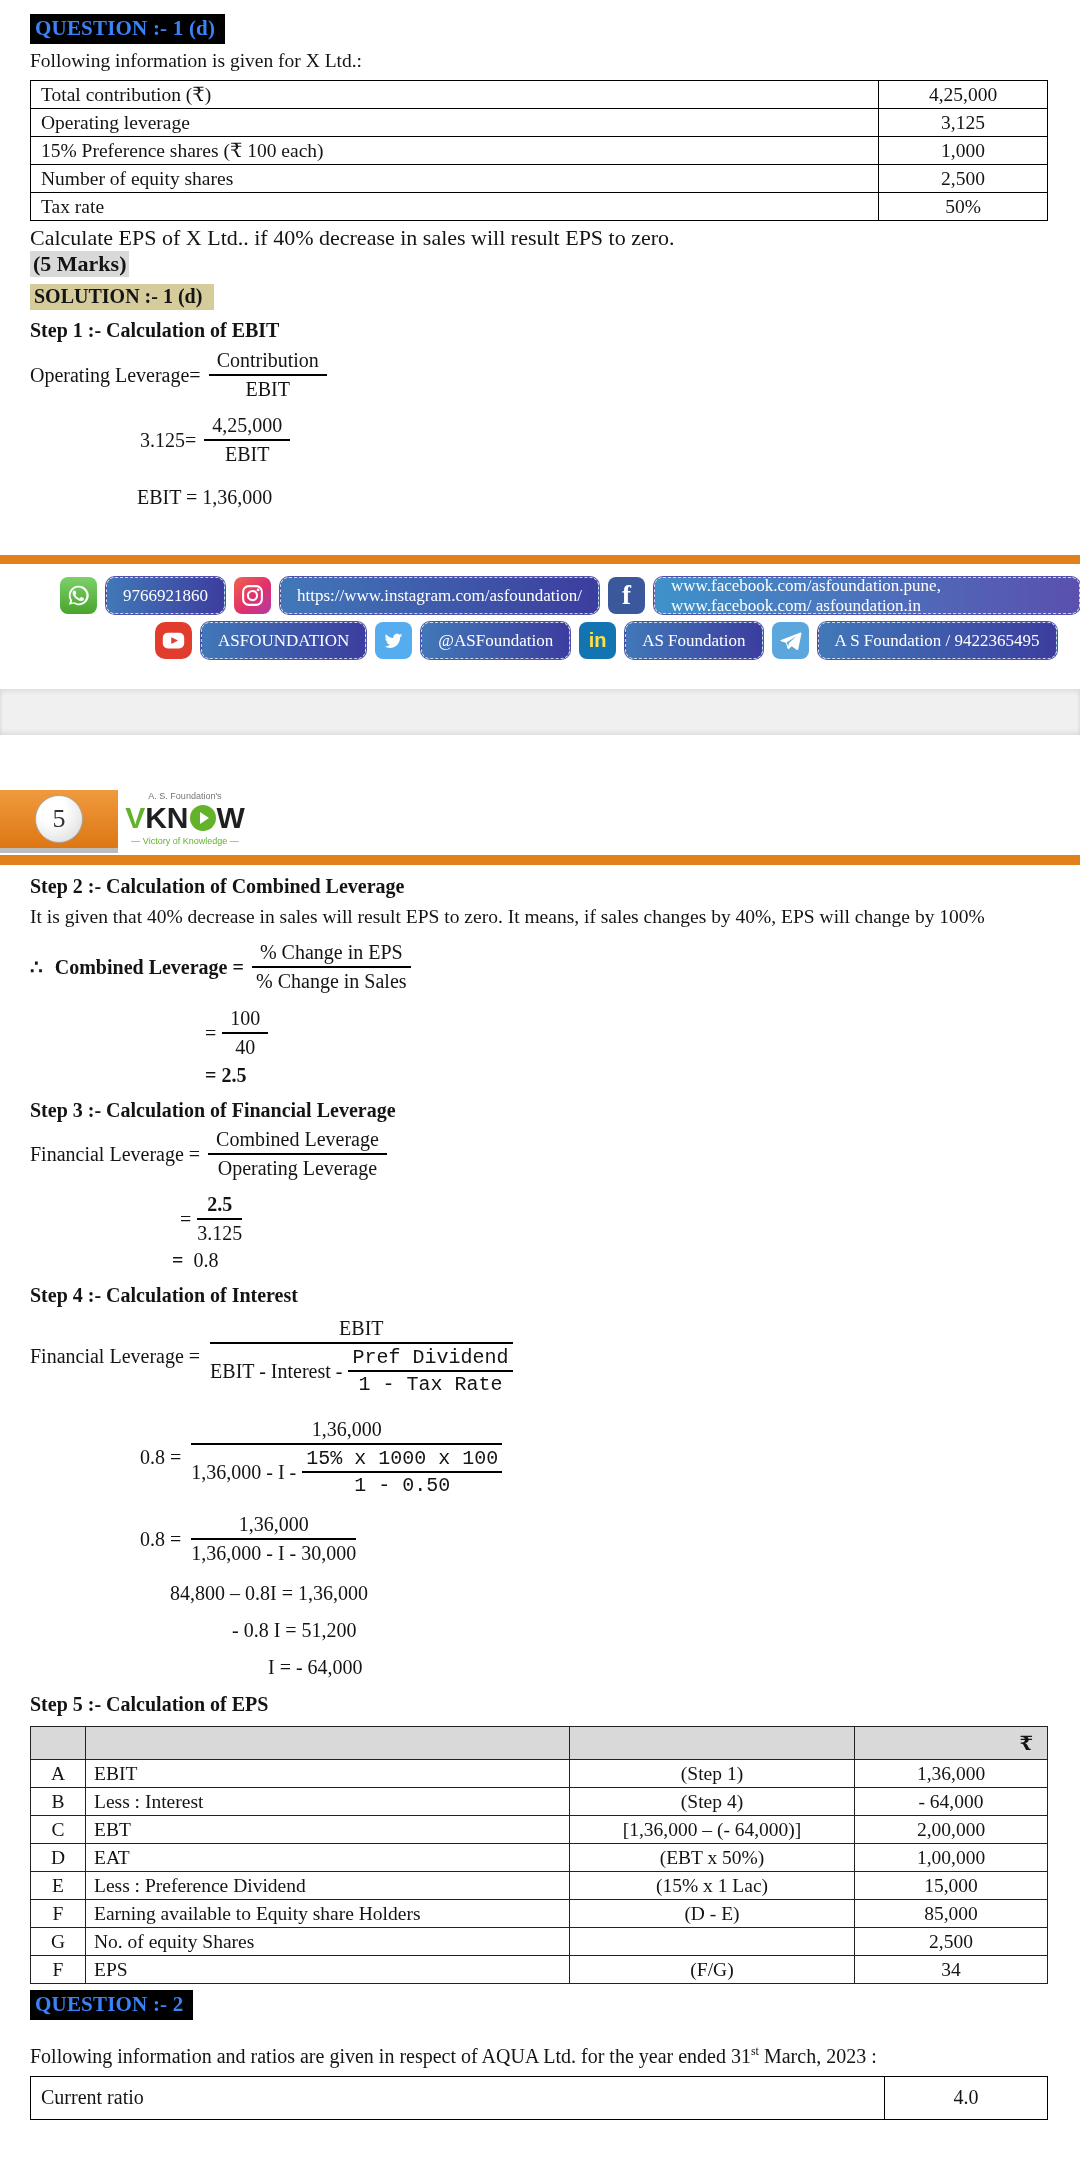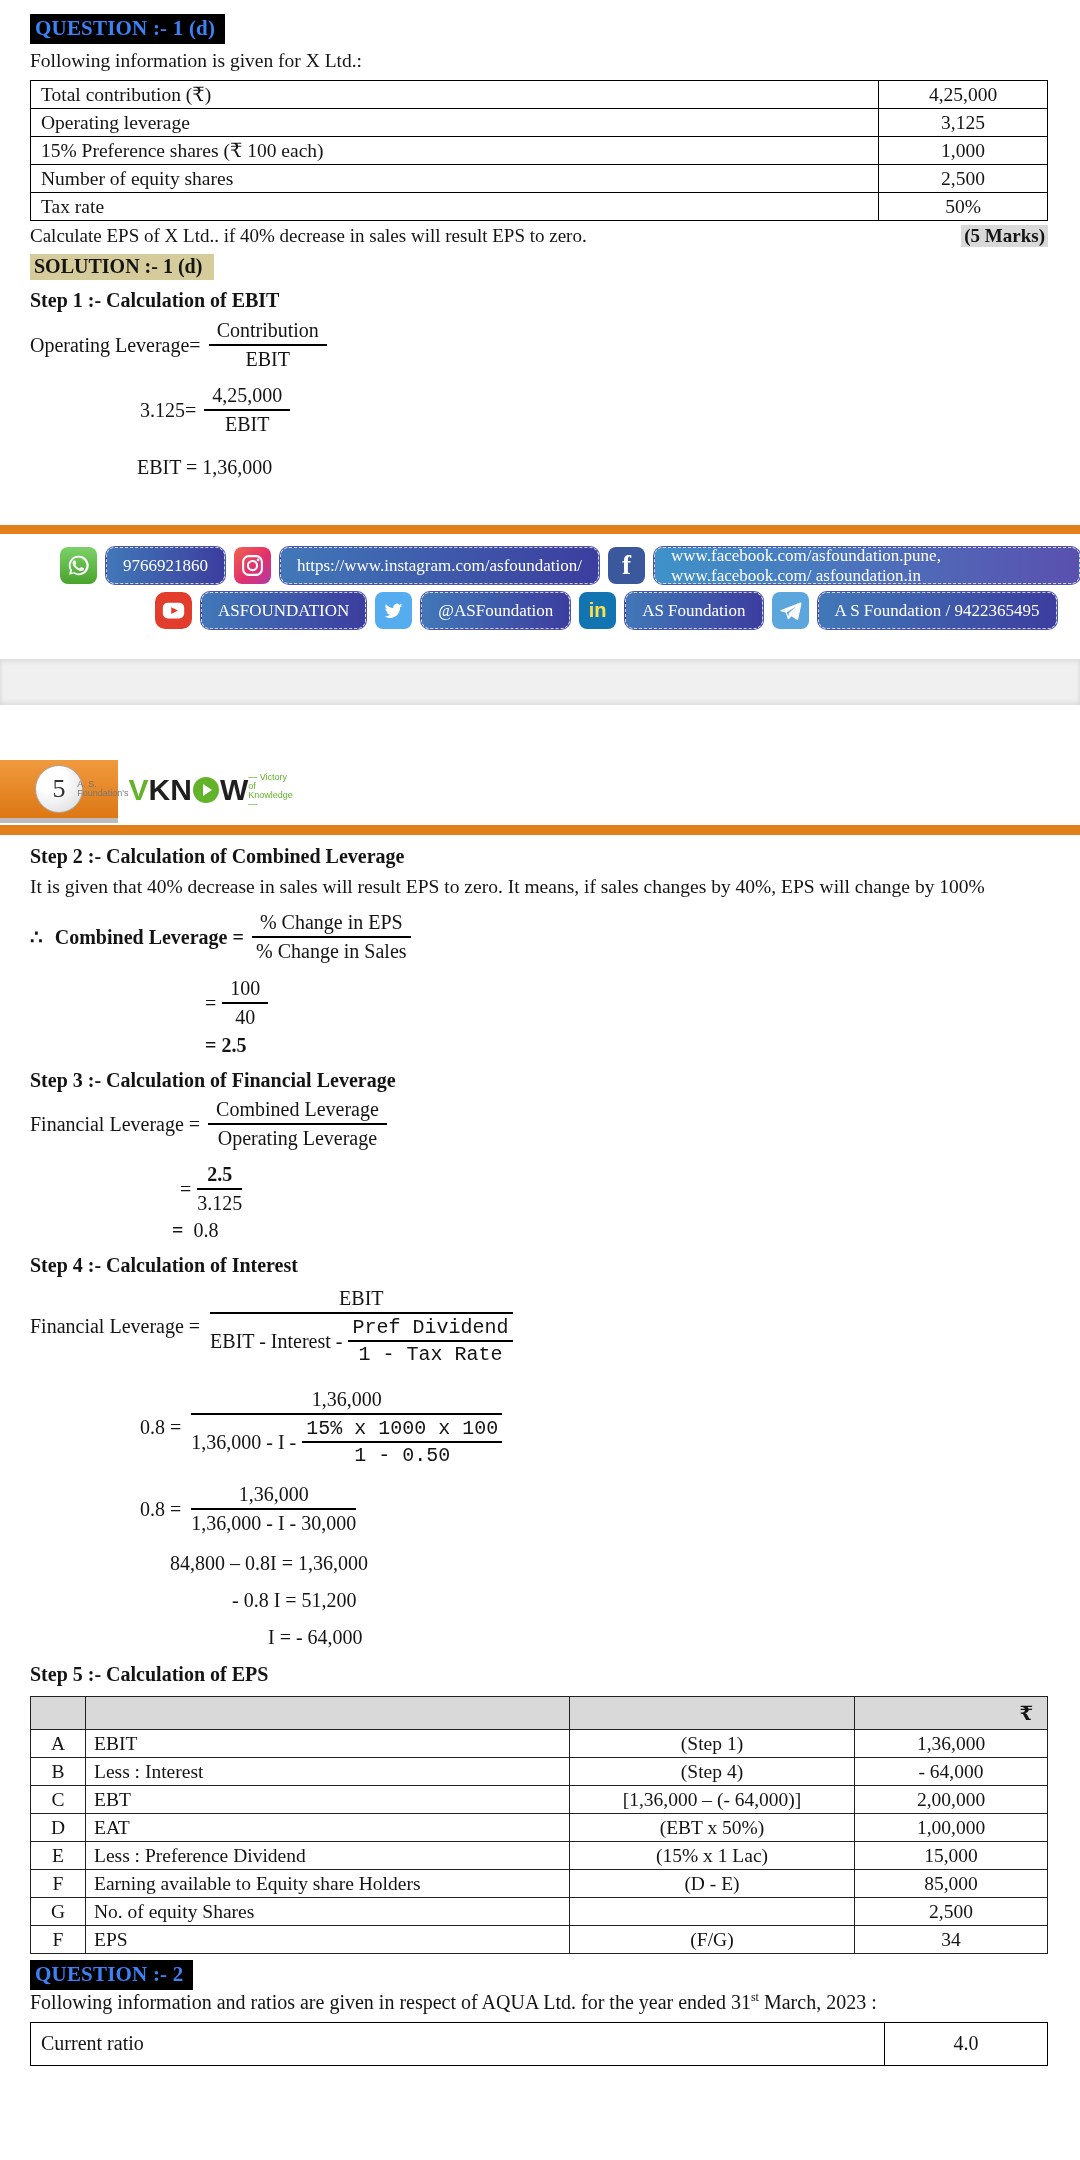--- a/index.html
+++ b/index.html
@@ -6,21 +6,21 @@
   body{width:1080px;height:2160px;background:#fff;overflow:hidden;
        font-family:"Liberation Serif","DejaVu Serif",serif;color:#141414;}
   .ml{margin-left:30px;}
   .text{font-size:19.5px;}
   .qhead{display:inline-block;background:#000;color:#3b82f6;font-weight:bold;
          font-size:21px;padding:2px 10px 3px 5px;letter-spacing:.2px;}
   .info-table{border-collapse:collapse;width:1018px;margin-left:30px;}
   .info-table td{border:1.6px solid #000;font-size:19.5px;padding:1px 10px;height:25px;}
   .info-table td.val{width:148px;text-align:center;}
   .task-row{display:flex;justify-content:space-between;width:1018px;margin-left:30px;
-            font-size:19px;align-items:flex-start;}
+            font-size:22px;align-items:flex-start;flex-direction:column;}
   .marks{background:#d9d9d9;font-weight:bold;padding:0 3px;}
   .sol-head{display:inline-block;background:#d5cb9b;font-weight:bold;font-size:20px;
             padding:1px 12px 2px 4px;}
   .step-title{font-weight:bold;font-size:20px;}
   .eqrow{display:flex;align-items:center;font-size:20px;}
   .frac{display:inline-flex;flex-direction:column;align-items:center;vertical-align:middle;}
   .frac .num{border-bottom:2px solid #000;padding:0 8px 2px;align-self:stretch;text-align:center;}
   .frac .den{padding-top:2px;display:flex;align-items:center;justify-content:center;}
   .subfrac{display:inline-flex;flex-direction:column;align-items:center;margin-left:6px;font-family:Liberation Mono, monospace;}
   .subfrac .snum{border-bottom:2px solid #000;padding:0 4px 1px;align-self:stretch;text-align:center;}
@@ -44,21 +44,21 @@
          font-weight:bold;font-size:20px;}
   .ic-tg{background:#5ba6dc;}
   .gray-band{height:46px;background:#f0f0f0;
              box-shadow:inset 0 3px 4px rgba(0,0,0,.07),inset 0 -3px 4px rgba(0,0,0,.07);}
   .pgheader{display:flex;height:58px;}
   .pg-orange{width:118px;background:linear-gradient(#f09a3e,#dd7714);display:flex;
              align-items:center;justify-content:center;box-shadow:0 5px 0 #bcbcbc;}
   .pg-circle{width:46px;height:46px;border-radius:50%;border:1px solid #a8a8a8;
              background:radial-gradient(circle at 35% 30%,#ffffff 30%,#d6d6d6);
              display:flex;align-items:center;justify-content:center;font-size:26px;color:#333;}
-  .pg-logo{width:134px;background:#fff;display:flex;flex-direction:row;align-items:center;
+  .pg-logo{width:134px;background:#fff;display:flex;flex-direction:column;align-items:center;
            justify-content:center;line-height:1;}
   .logo-top{font-size:9px;color:#777;font-family:"Liberation Sans",sans-serif;}
   .logo-main{font-family:"Liberation Sans",sans-serif;font-weight:bold;font-size:30px;
              color:#1f1f1f;display:flex;align-items:center;margin-top:2px;}
   .logo-main .green{color:#63b32a;}
   .logo-o{width:26px;height:26px;border-radius:50%;background:#63b32a;display:inline-flex;
           align-items:center;justify-content:center;margin:0 1px;}
   .logo-o .tri{width:0;height:0;border-left:9px solid #fff;border-top:6px solid transparent;
                border-bottom:6px solid transparent;margin-left:3px;}
   .logo-tag{font-size:9px;color:#63b32a;margin-top:4px;font-family:"Liberation Sans",sans-serif;}
@@ -364,21 +364,21 @@
     <td class="sn">F</td>
     <td>EPS</td>
     <td class="ref">(F/G)</td>
     <td class="val">34</td>
   </tr>
 </tbody>
   </table>
 
 <div class="ml" style="margin-top:6px;"><span class="qhead">QUESTION :- 2</span></div>
 
-<div class="ml" style="margin-top:0;font-size:20px;">
+<div class="ml" style="margin-top:24px;font-size:20px;">
   <span>Following information and ratios are given in respect of AQUA Ltd. for the year ended 31</span><sup>st</sup><span> March, 2023 :</span>
 </div>
 
 <table class="q2-table" style="margin-top:8px;">
   <tbody>
       <tr>
     <td>Current ratio</td>
     <td class="val">4.0</td>
   </tr>
 </tbody>

